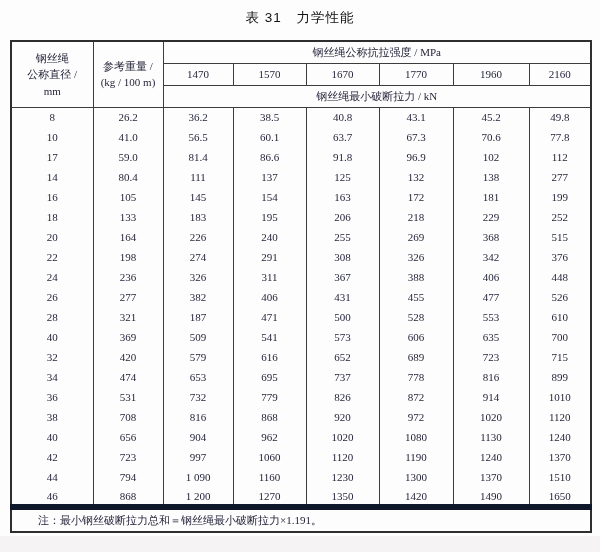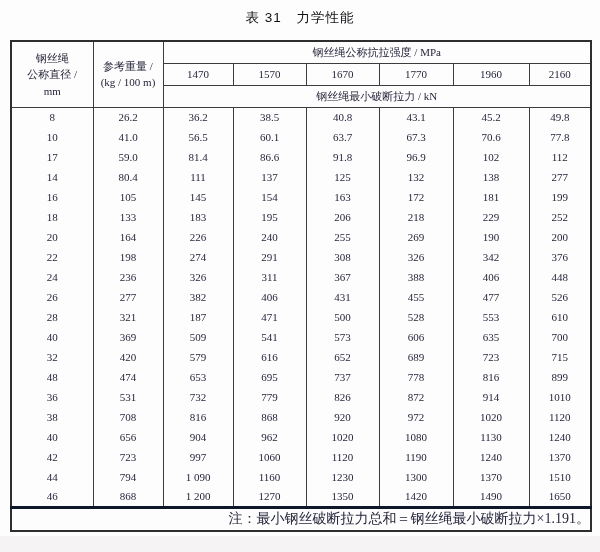--- a/index.html
+++ b/index.html
@@ -27,23 +27,23 @@
     text-align: center; vertical-align: middle;
     font-size: 11px; padding: 0;
     overflow: hidden; white-space: nowrap;
   }
   td.hd { border: 1px solid #3c3c3c; }
   tr.hrow { height: 22px; }
   td.multiline { line-height: 1.5; padding: 2px 0; }
   tbody td { border-left: 1px solid #3c3c3c; border-right: 1px solid #3c3c3c; }
   tr.brow { height: 20px; }
   td.note-cell {
-    border-top: 3px solid #0f172a;
-    text-align: right; padding-left: 26px; height: 21px;
-    font-size: 14px;
+    border-top: 6px solid #0f172a;
+    text-align: left; padding-left: 26px; height: 21px;
+    font-size: 11px;
   }
   .footer-band {
     position: absolute; left: 0; bottom: 0;
     width: 600px; height: 16px;
     background: #f5f3f3;
   }
 </style>
 </head>
 <body>
 
@@ -146,22 +146,22 @@
         <td>229</td>
         <td>252</td>
       </tr>
       <tr class="brow">
         <td>20</td>
         <td>164</td>
         <td>226</td>
         <td>240</td>
         <td>255</td>
         <td>269</td>
-        <td>190</td>
-        <td>200</td>
+        <td>368</td>
+        <td>515</td>
       </tr>
       <tr class="brow">
         <td>22</td>
         <td>198</td>
         <td>274</td>
         <td>291</td>
         <td>308</td>
         <td>326</td>
         <td>342</td>
         <td>376</td>
@@ -210,21 +210,21 @@
         <td>32</td>
         <td>420</td>
         <td>579</td>
         <td>616</td>
         <td>652</td>
         <td>689</td>
         <td>723</td>
         <td>715</td>
       </tr>
       <tr class="brow">
-        <td>48</td>
+        <td>34</td>
         <td>474</td>
         <td>653</td>
         <td>695</td>
         <td>737</td>
         <td>778</td>
         <td>816</td>
         <td>899</td>
       </tr>
       <tr class="brow">
         <td>36</td>

